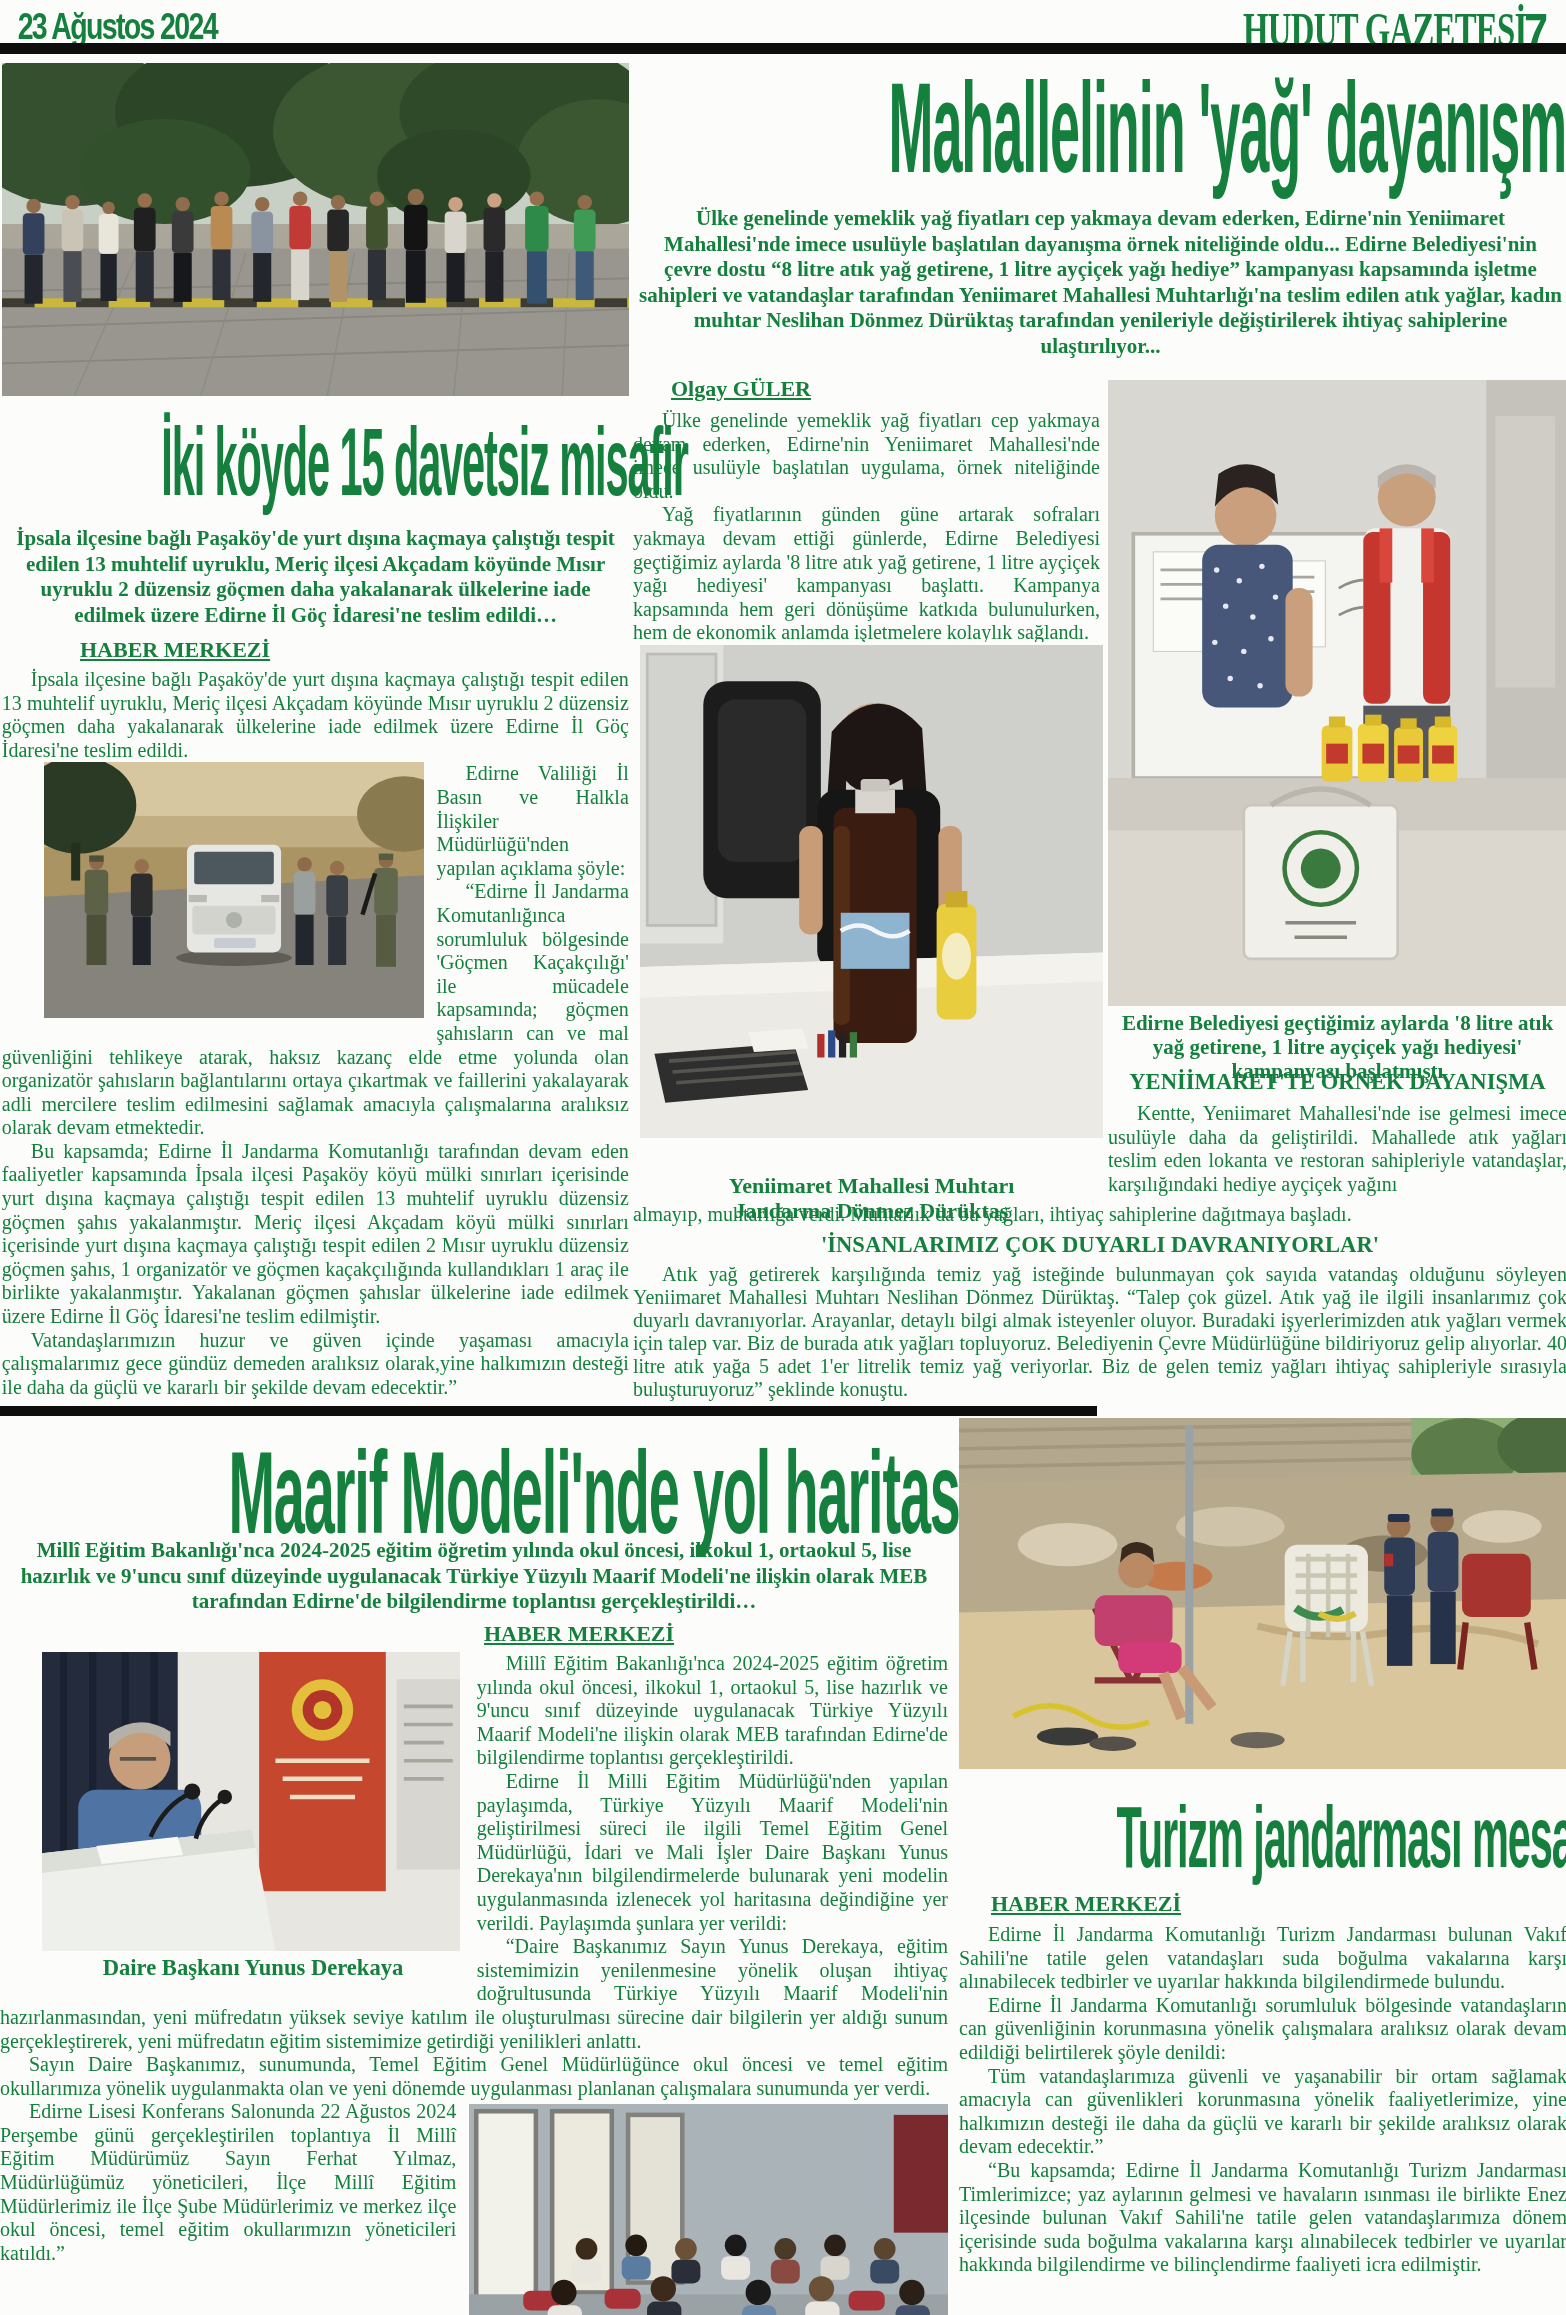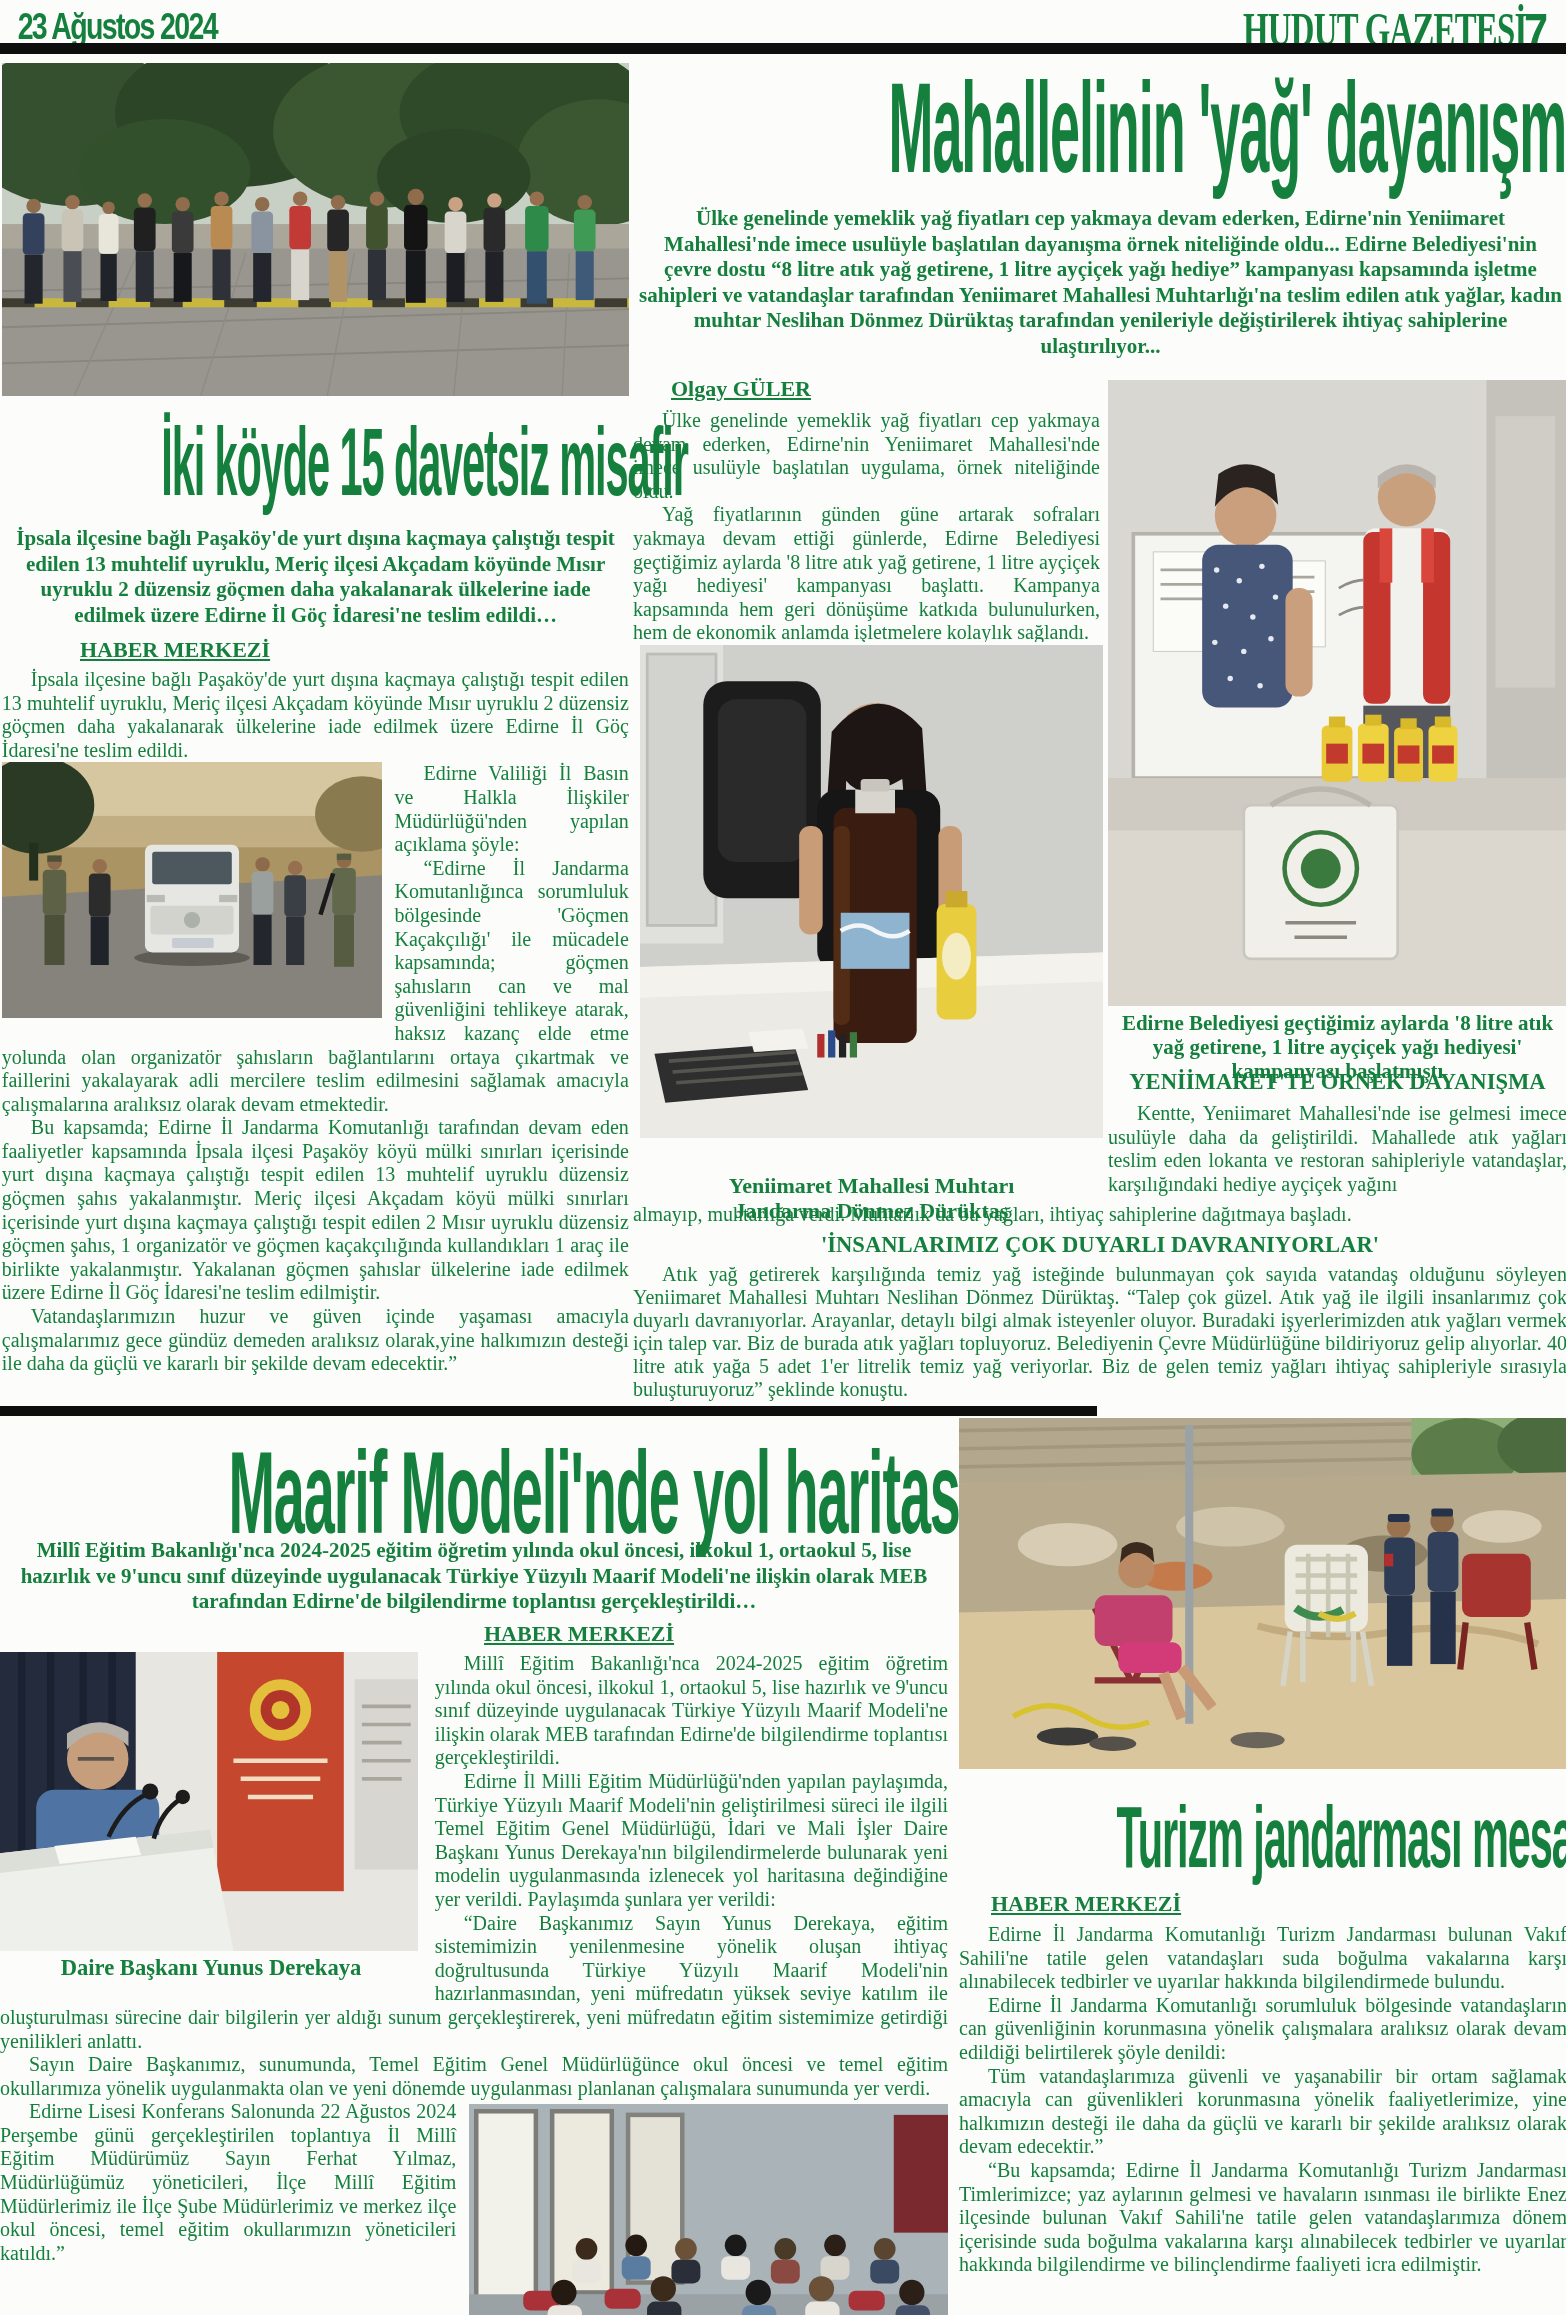--- a/index.html
+++ b/index.html
@@ -10,21 +10,21 @@
   .hl{font-family:"Liberation Sans",sans-serif;font-weight:700;white-space:nowrap;text-align:center;}
   .hl>span{display:inline-block;transform-origin:top center;letter-spacing:-1.8px;}
   .just{text-align:justify;font-size:20px;line-height:1.18;}
   .just p{margin:0;text-indent:29px;}
   .just p.noind{text-indent:0;}
   .lead{font-weight:700;text-align:center;}
   .cap{font-weight:700;text-align:center;line-height:1.15;}
   .label{font-weight:700;text-decoration:underline;font-family:"Liberation Serif",serif;}
   .photo{overflow:hidden;}
   .photo svg{display:block;width:100%;height:100%;}
-  .fl{float:left;margin:0 12.7px 7.2px 0;}
+  .fl{float:left;margin:0 12.7px 7.2px 0;padding-left:42px;}
   .fr{float:right;margin:3.6px 0 3.6px 12.7px;}
   .serifhl{font-family:"Liberation Serif",serif;font-weight:700;white-space:nowrap;}
   .serifhl>span{display:inline-block;transform-origin:top center;}
 </style>
 </head>
 <body>
 
 <div class="page">
 
   <div class="abs hl" style="left:9px;top:5.4px;">

